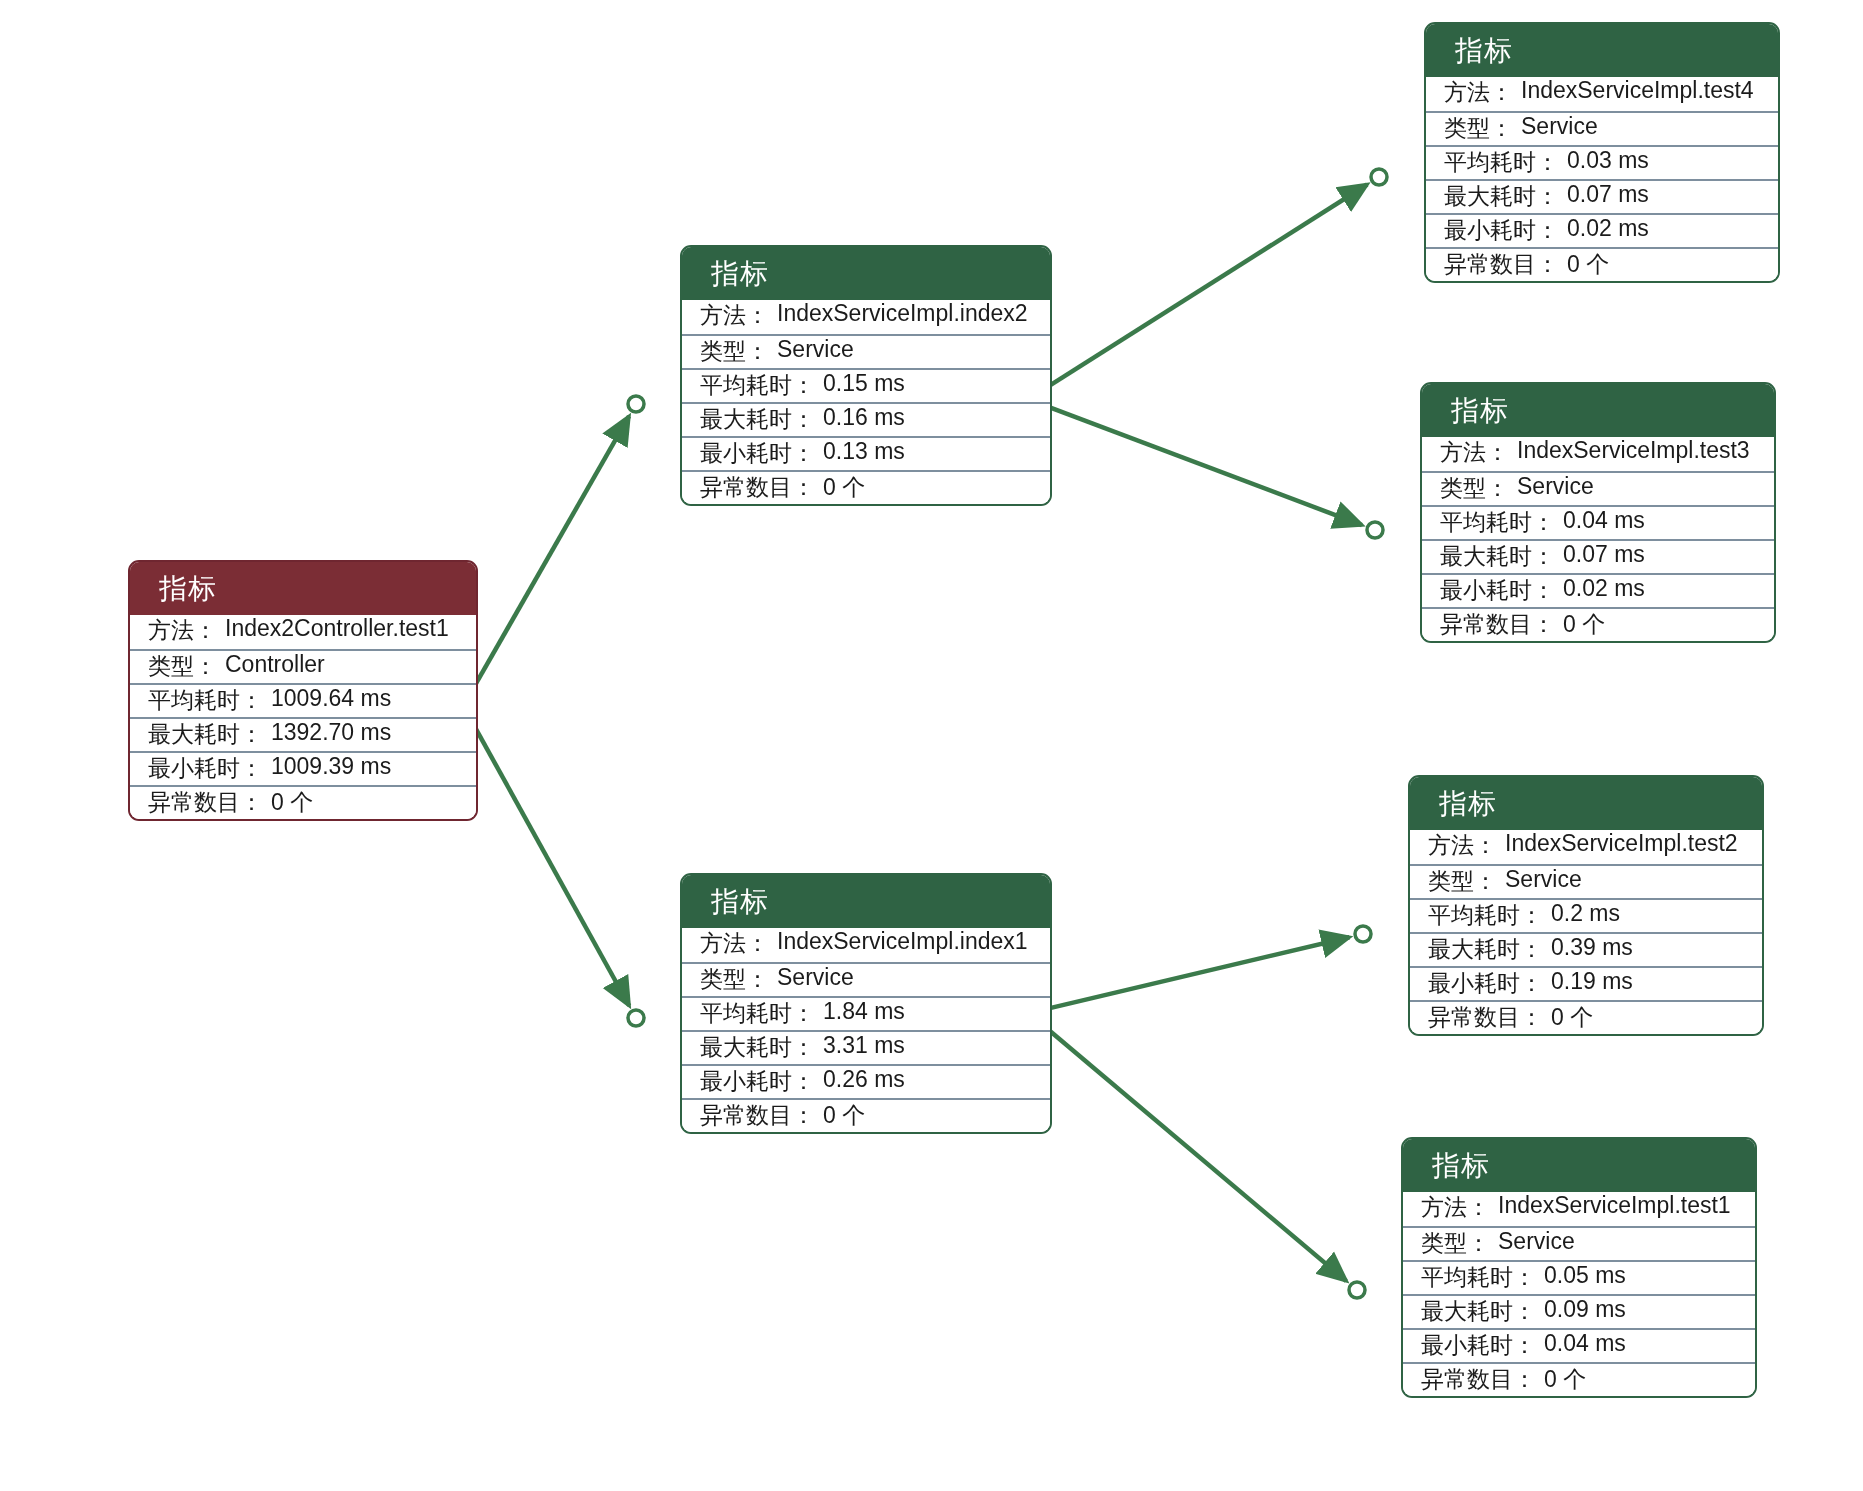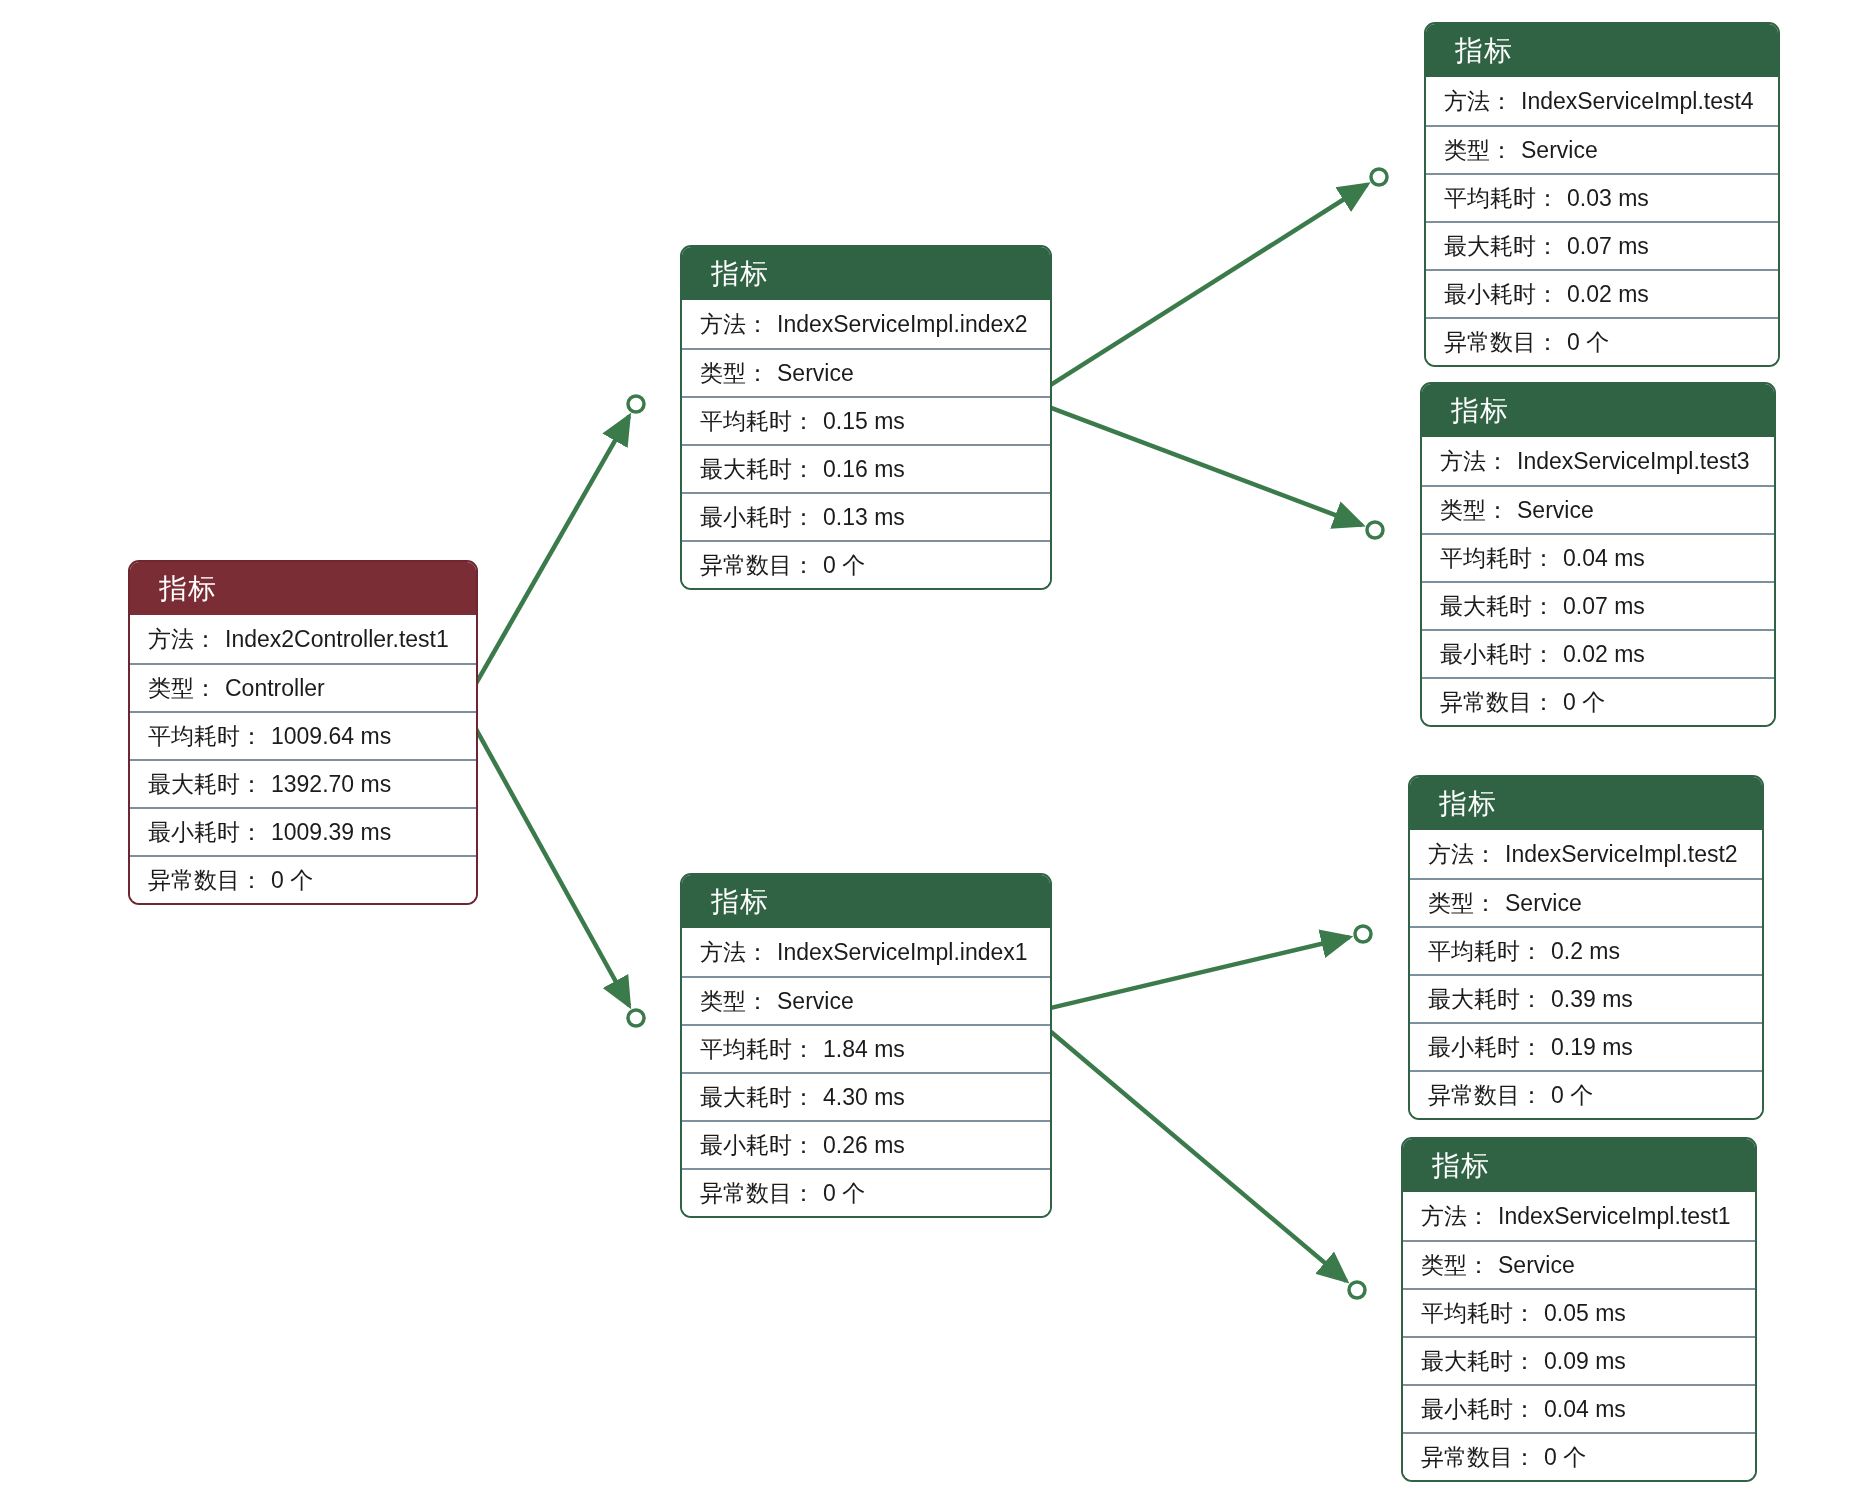--- a/index.html
+++ b/index.html
@@ -34,23 +34,23 @@
     font-size:28px;
     letter-spacing:1px;
     font-weight:400;
   }
   .node.green .node-header{ background:#2F6344; }
   .node.red   .node-header{ background:#7B2D35; }
 
   .rows{ background:#ffffff; }
   .row{
     box-sizing:border-box;
-    height:48px;
+    height:34px;
     display:flex;
-    align-items:center;
+    align-items:flex-start;
     padding-left:18px;
     padding-right:14px;
     border-top:2px solid #7e8f9e;
     font-size:23px;
     color:#1b1b1b;
     white-space:nowrap;
   }
   .row:first-child{ border-top:none; }
   .row .k{ color:#1b1b1b; }
   .row .v{ color:#1b1b1b; margin-left:8px; }
@@ -157,21 +157,21 @@
           <div class="row">
             <span class="k">类型：</span>
             <span class="v">Service</span>
           </div>
           <div class="row">
             <span class="k">平均耗时：</span>
             <span class="v">1.84 ms</span>
           </div>
           <div class="row">
             <span class="k">最大耗时：</span>
-            <span class="v">4.30 ms</span>
+            <span class="v">3.31 ms</span>
           </div>
           <div class="row">
             <span class="k">最小耗时：</span>
             <span class="v">0.26 ms</span>
           </div>
           <div class="row">
             <span class="k">异常数目：</span>
             <span class="v">0 个</span>
           </div>
         </div>

